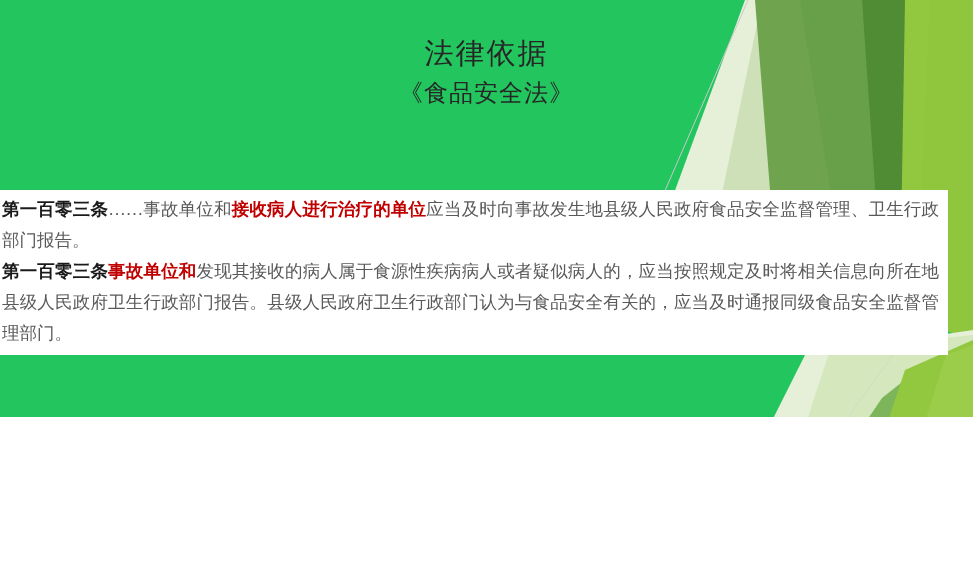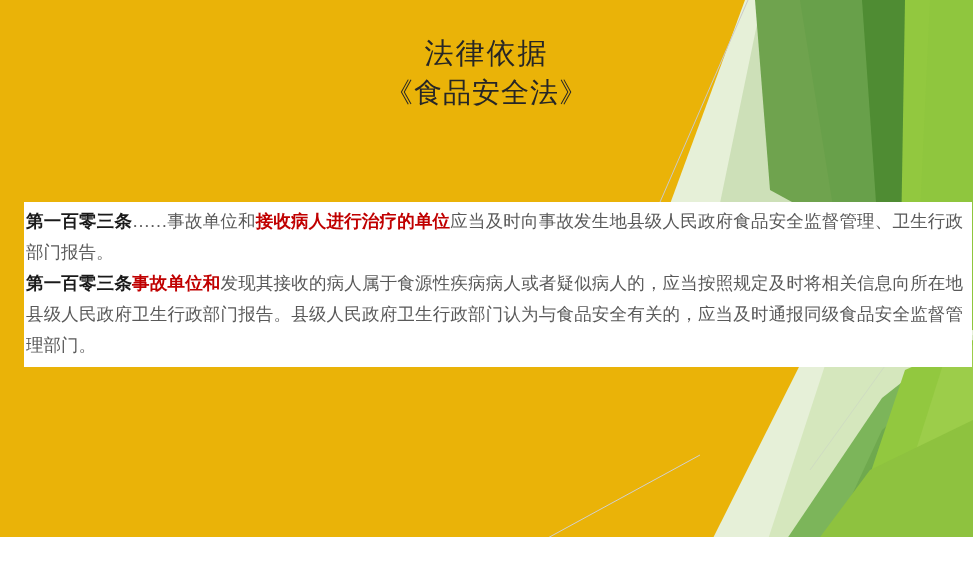--- a/index.html
+++ b/index.html
@@ -3,22 +3,22 @@
 <meta charset="utf-8">
 <style>
   html, body {
     margin: 0;
     padding: 0;
     background: #ffffff;
   }
   #slide {
     position: relative;
     width: 973px;
-    height: 537px;
-    background: #eab308;
+    height: 417px;
+    background: #22c55e;
     overflow: hidden;
     font-family: "Liberation Serif", "DejaVu Serif", serif;
   }
 
   
   #bg-decoration {
     position: absolute;
     left: 0; top: 0;
     width: 973px; height: 564px;
     z-index: 0;
@@ -37,39 +37,38 @@
   .title-line1 {
     font-family: "Liberation Serif", "DejaVu Serif", serif;
     font-size: 29px;
     line-height: 38px;
     color: #262626;
     letter-spacing: 2px;
     white-space: nowrap;
   }
   .title-line2 {
     font-family: "Liberation Serif", "DejaVu Serif", serif;
-    font-size: 28px;
+    font-size: 24px;
     line-height: 42px;
     color: #262626;
     letter-spacing: 1px;
     white-space: nowrap;
   }
 
   
   #law-card {
     position: absolute;
     left: 0;
-    top: 202px;
+    top: 190px;
     width: 948px;
     min-height: 148px;
     background: #ffffff;
     z-index: 2;
     padding: 4px 3px 6px 0;
     box-sizing: border-box;
-    margin-left: 24px;
   }
   .law-para {
     font-family: "Liberation Serif", "DejaVu Serif", serif;
     font-size: 17.5px;
     line-height: 31px;
     color: #595959;
     text-align: justify;
     text-justify: inter-ideograph;
     margin: 0;
     padding: 0 6px 0 2px;

